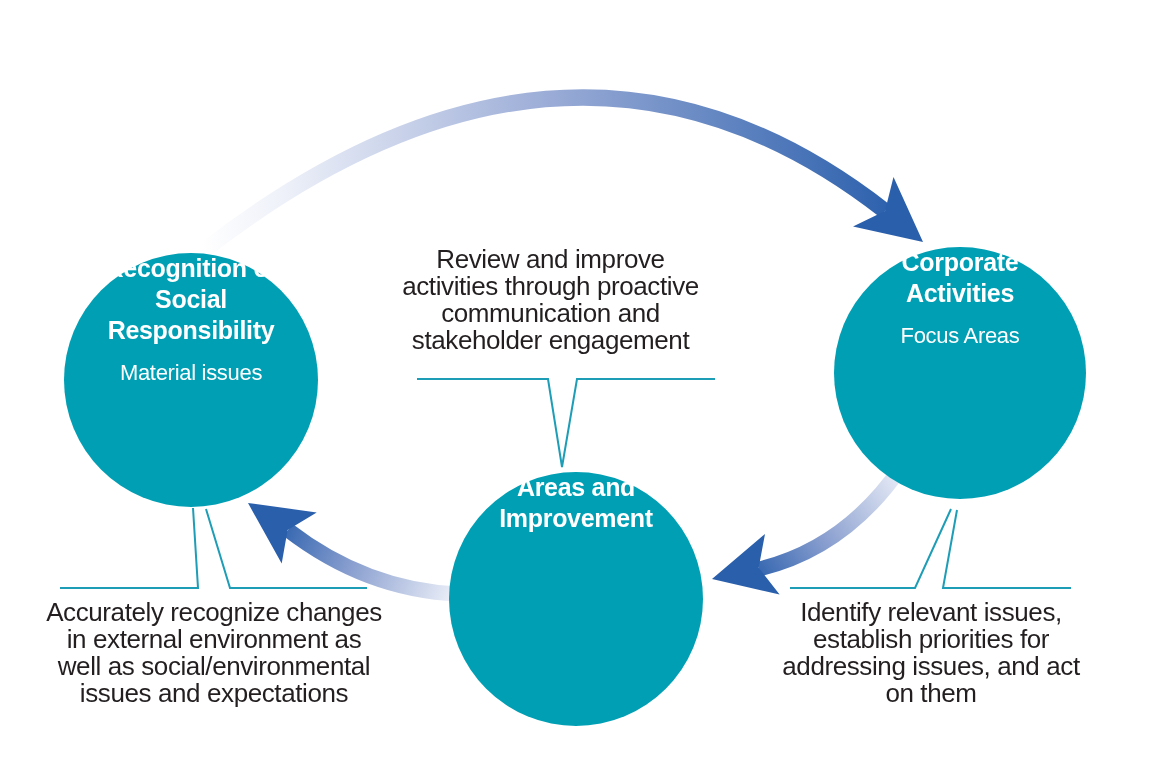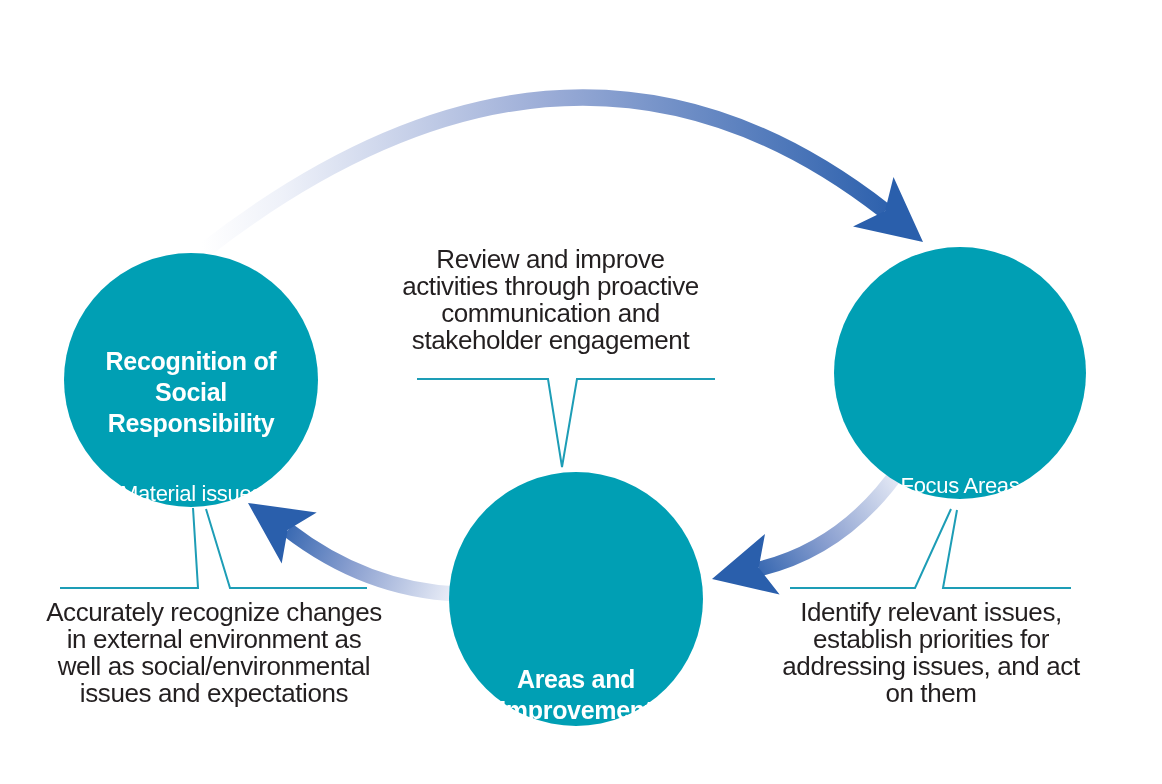--- a/index.html
+++ b/index.html
@@ -8,22 +8,22 @@
     width:1162px;height:784px;
     background:#ffffff;
     overflow:hidden;
     font-family:"Liberation Sans","DejaVu Sans",sans-serif;
     color:var(--text-color,#231f20);
   }
   #arrow-layer{position:absolute;left:0;top:0;width:1162px;height:784px;z-index:1;}
   .node{
     position:absolute;z-index:2;border-radius:50%;
     background:var(--circle-color,#009fb4);
-    display:flex;flex-direction:column;align-items:center;justify-content:flex-end;
-    text-align:center;color:#ffffff;gap:28px;
+    display:flex;flex-direction:column;align-items:center;justify-content:flex-start;
+    text-align:center;color:#ffffff;
   }
   .node-title{
     font-weight:bold;font-size:25px;line-height:31px;letter-spacing:-0.3px;
     white-space:pre-line;
   }
   .node-subtitle{
     font-size:22px;line-height:26px;letter-spacing:-0.3px;margin-top:14px;
     white-space:pre-line;
   }
   .note{
@@ -84,20 +84,22 @@
   </svg>
 
   <div class="node" id="node-recognition">
     <div class="node-title">Recognition of
 Social
 Responsibility</div>
     <div class="node-subtitle">Material issues</div>
   </div>
 
   <div class="node" id="node-corporate">
+    <div class="node-title">Corporate
+Activities</div>
     <div class="node-subtitle">Focus Areas</div>
   </div>
 
   <div class="node" id="node-review">
     <div class="node-title">Areas and
 Improvement</div>
   </div>
 
   <div class="note" id="note-top">Review and improve
 activities through proactive

